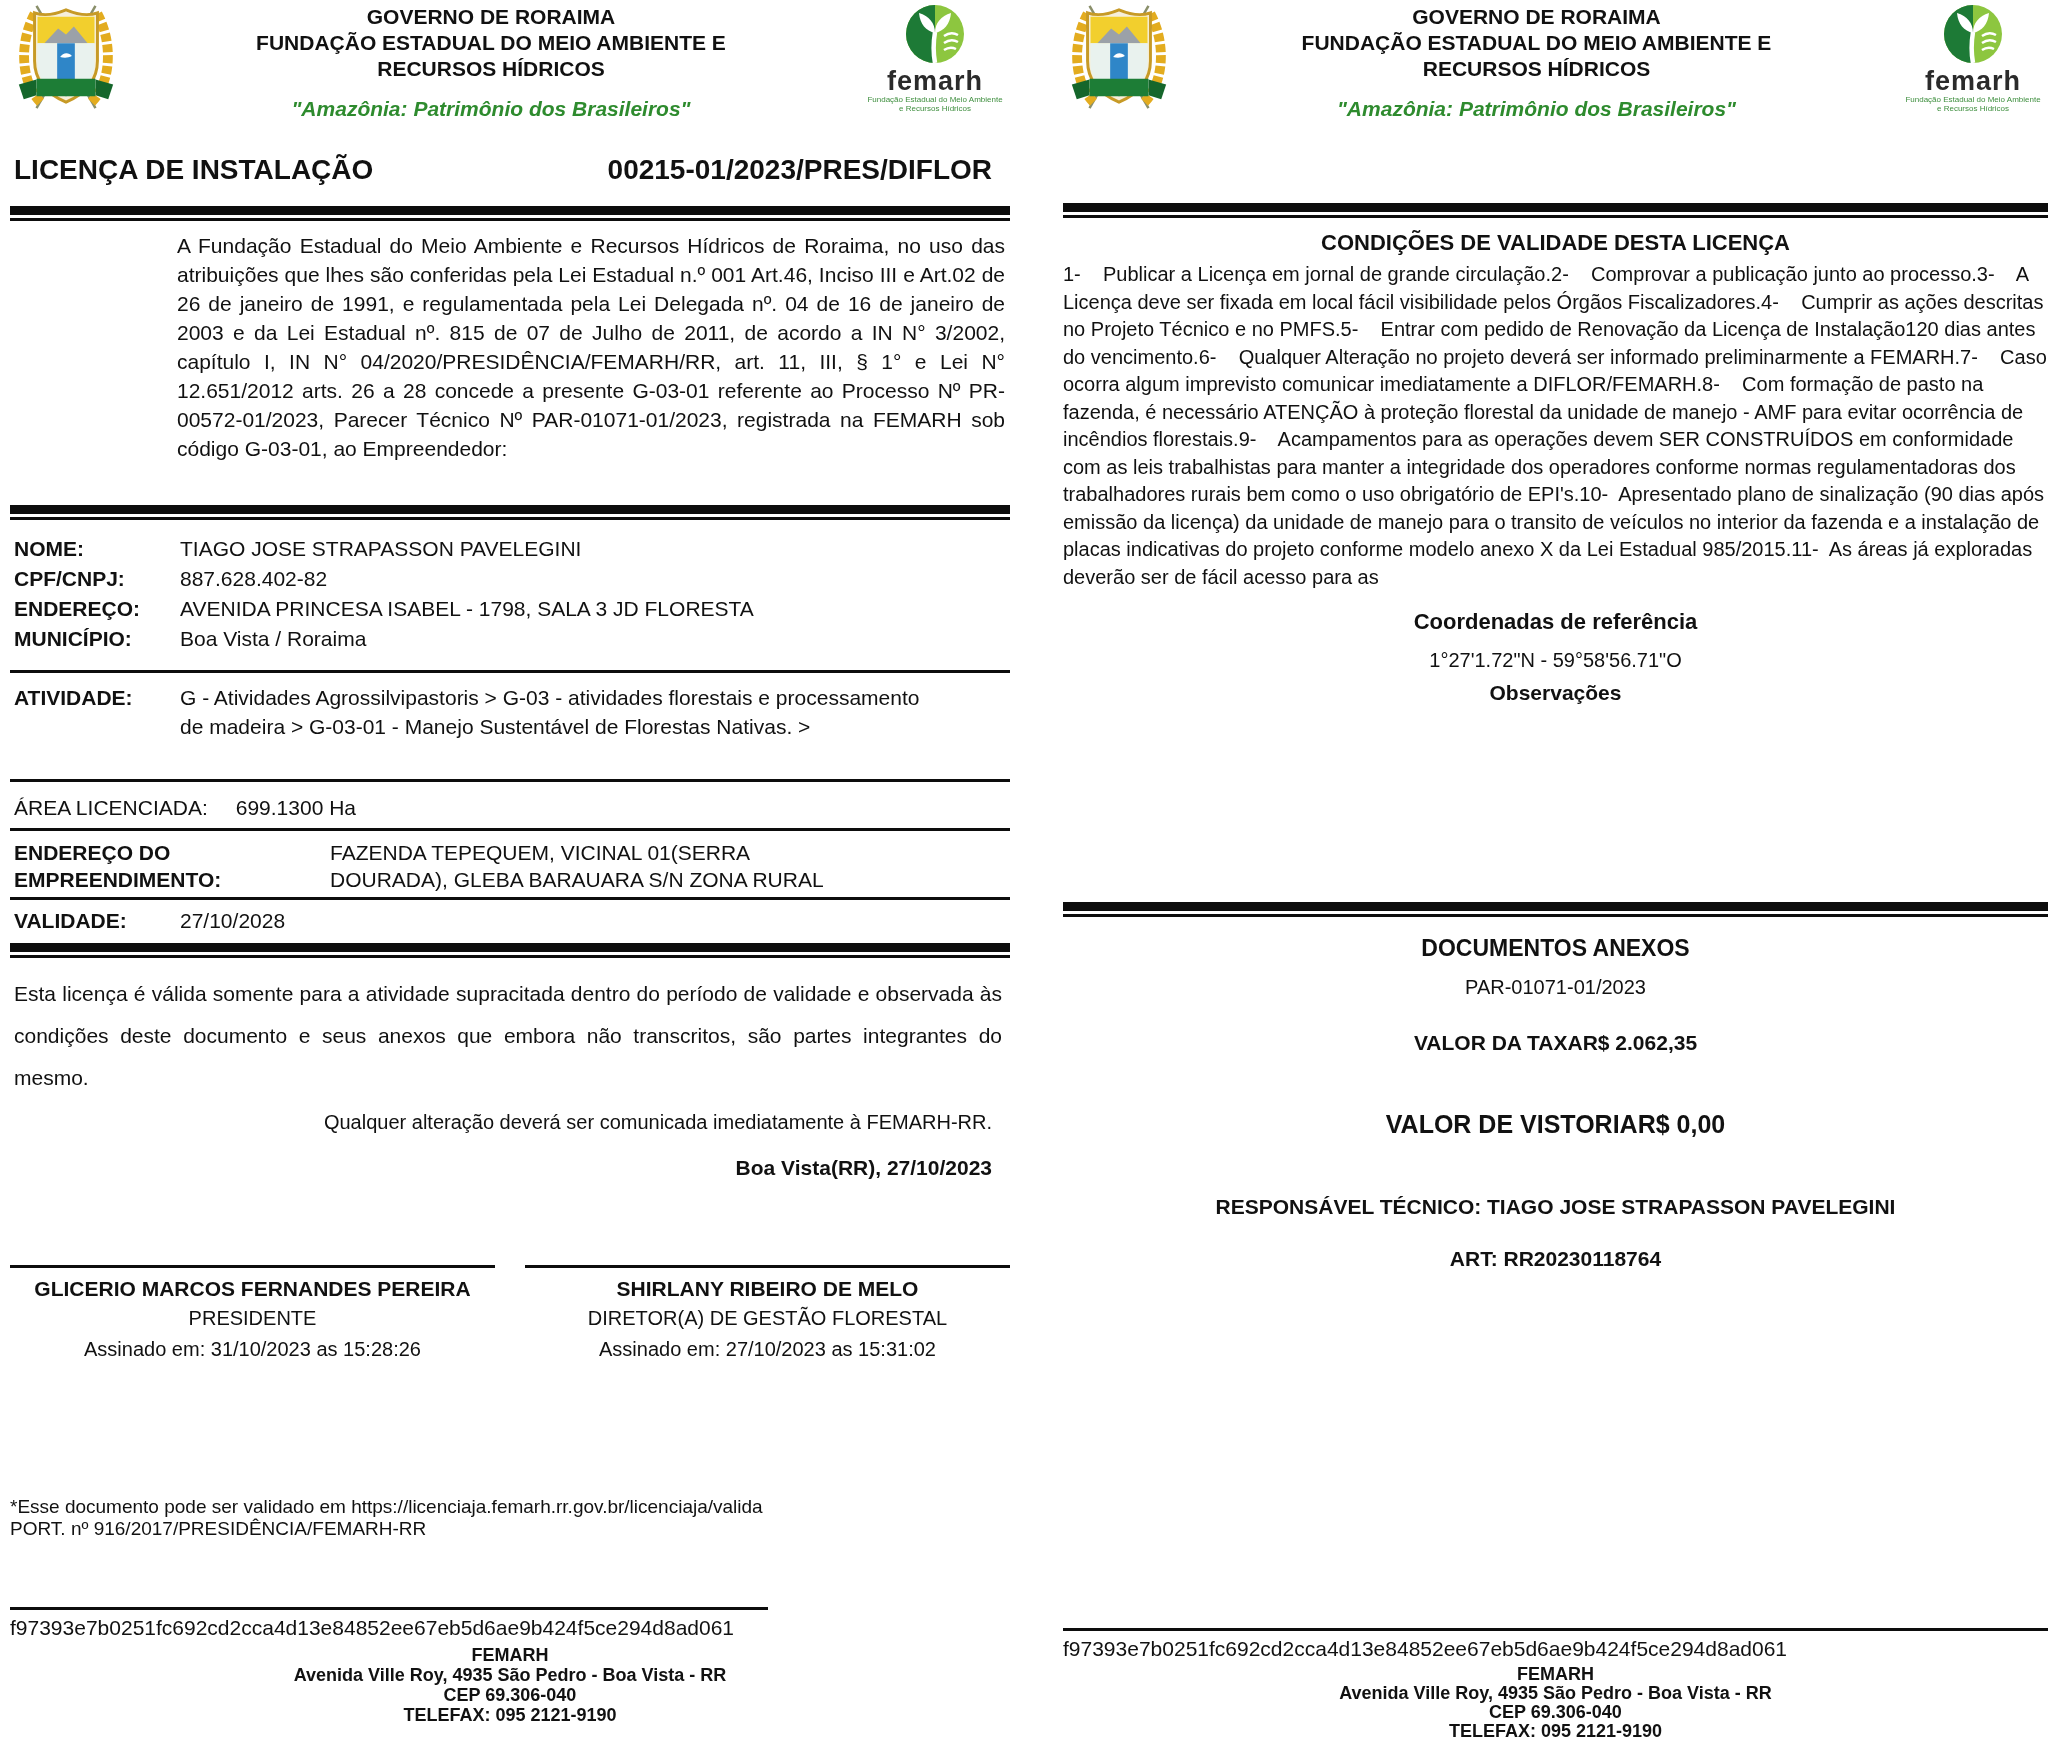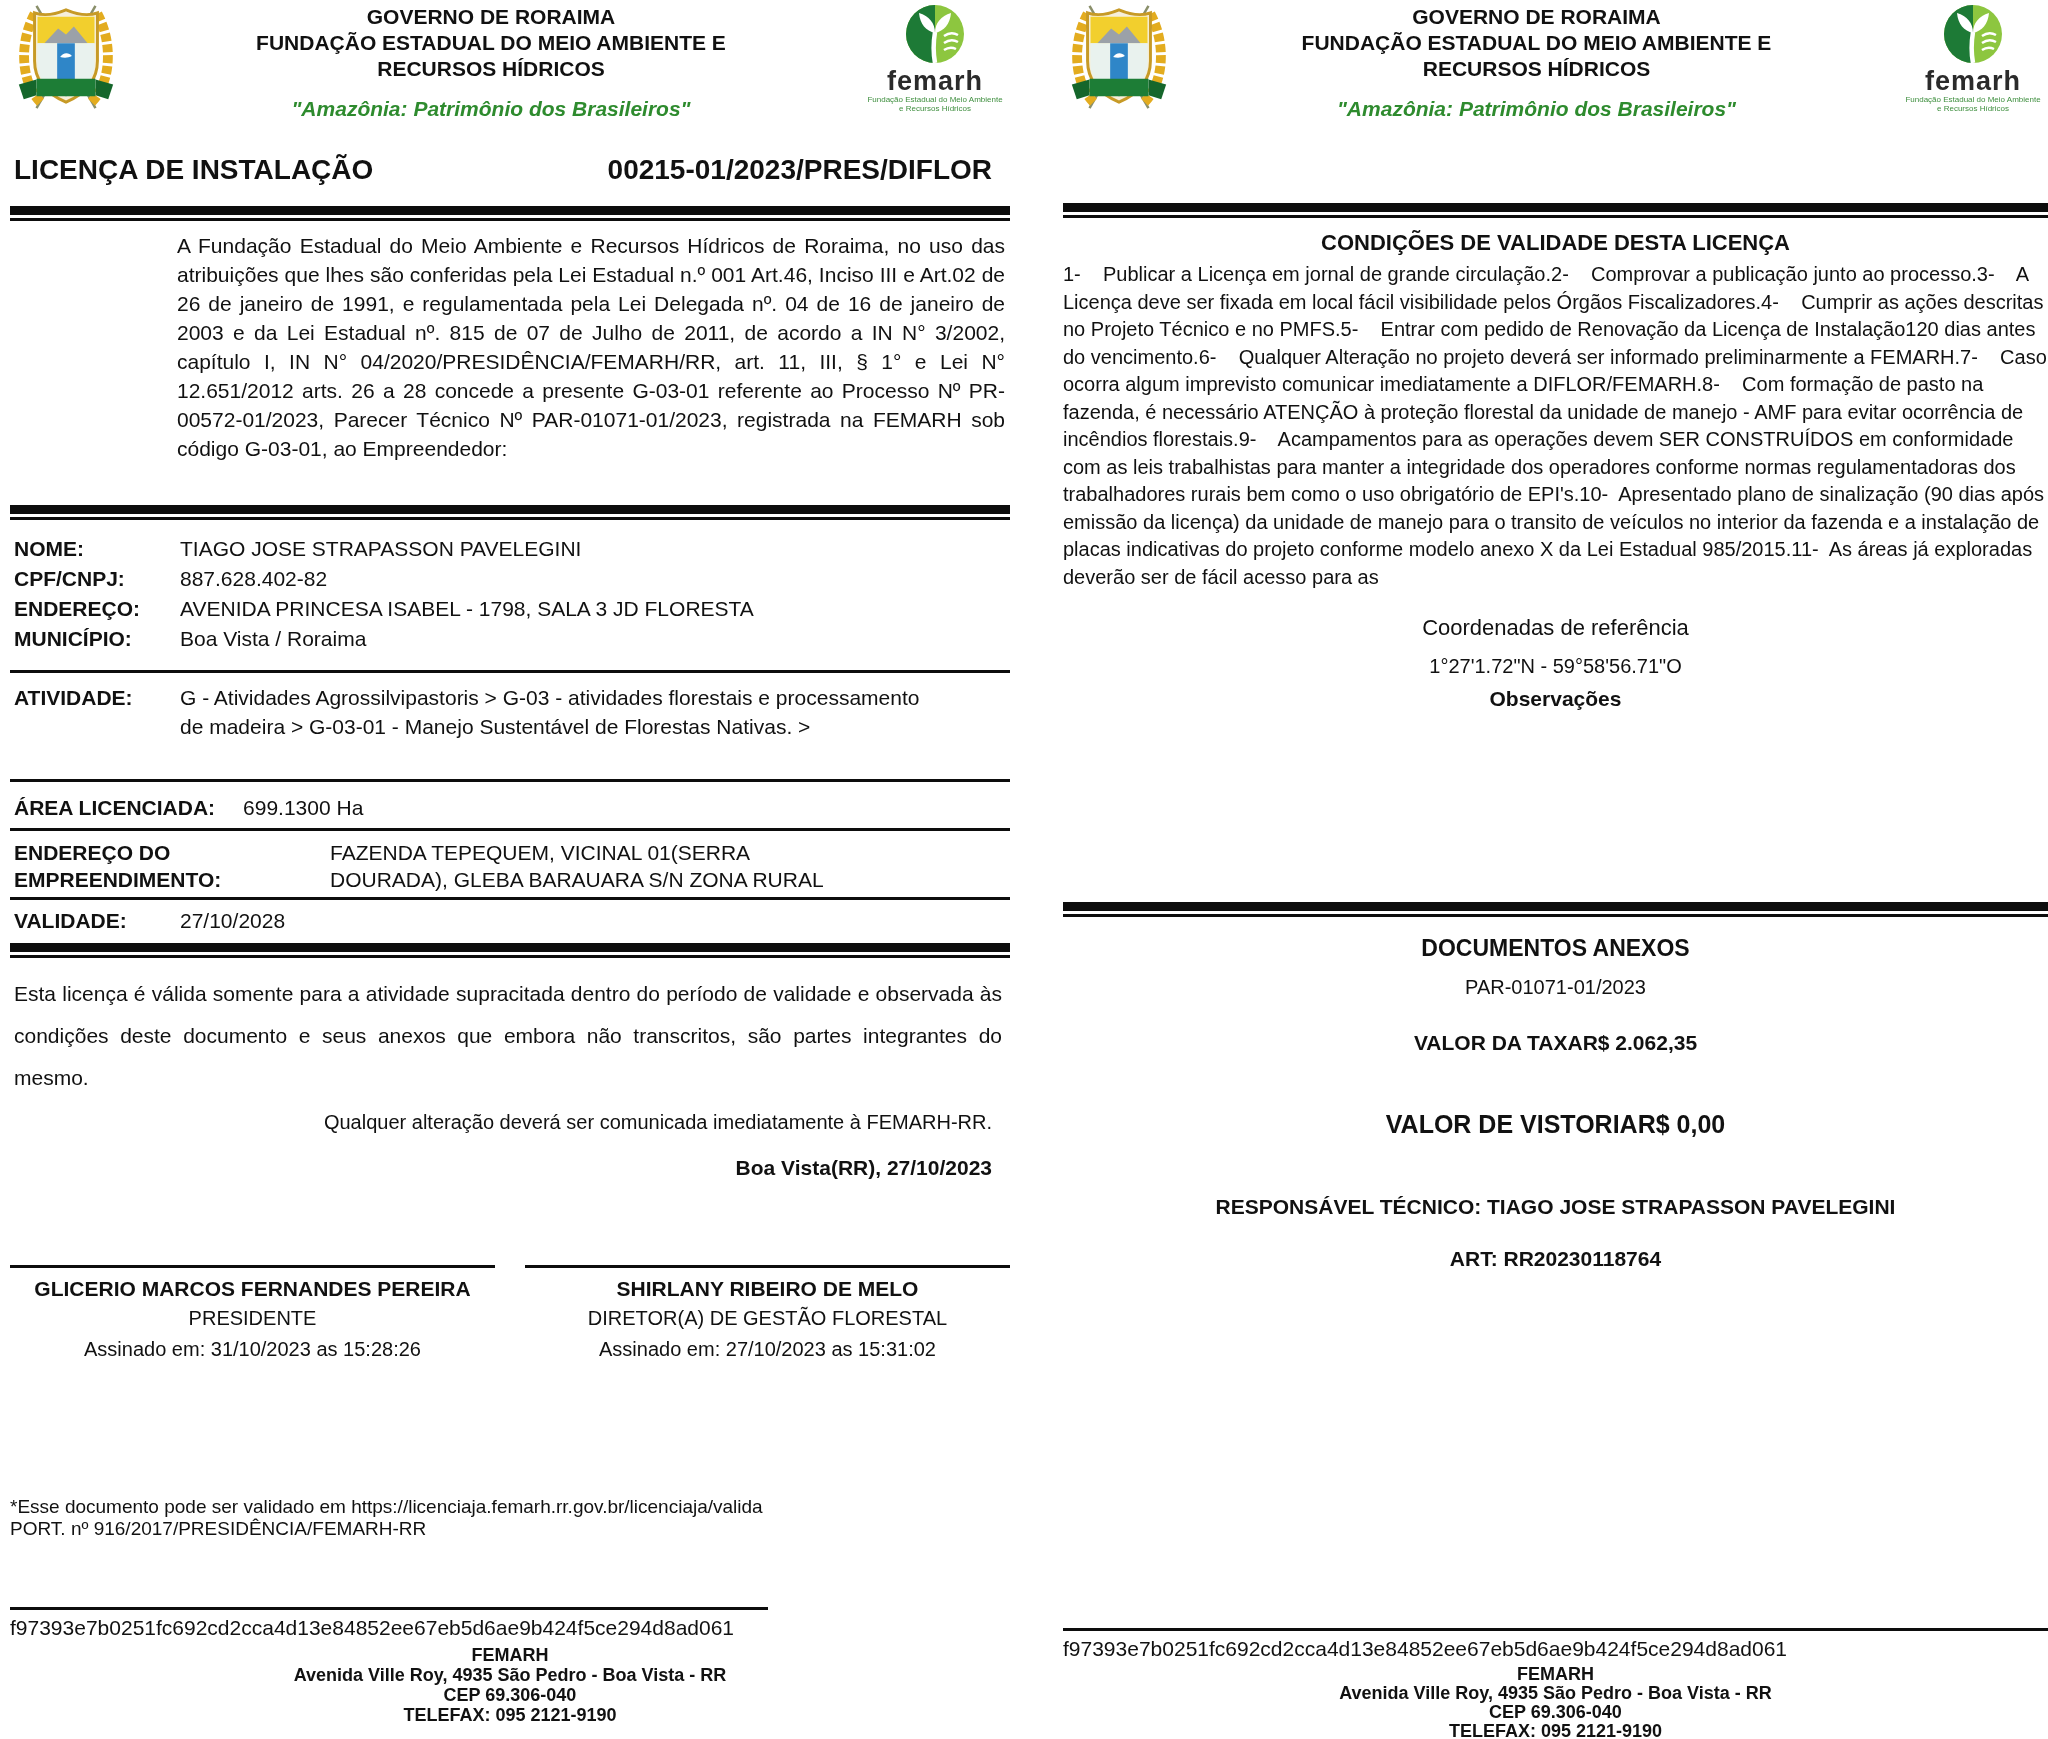--- a/index.html
+++ b/index.html
@@ -36,21 +36,21 @@
   .hr-2 { margin-top: 42px; }
   .fields { margin-top: 14px; }
   .frow { display: flex; padding-left: 4px; font-size: 21px; line-height: 30px; justify-content: center; }
   .flabel { width: 166px; font-weight: bold; flex: 0 0 auto; }
   .fvalue { flex: 1; }
   .pre { white-space: pre-line; }
   .hr-3 { margin-top: 16px; }
   .atividade { margin-top: 10px; line-height: 29px; }
   .hr-4 { margin-top: 38px; }
   .area-row { margin-top: 14px; padding-left: 4px; font-size: 21px; }
-  .area-label { font-weight: bold; }
+  .area-label { font-weight: normal; }
   .area-value { margin-left: 28px; }
   .hr-5 { margin-top: 8px; }
   .emp-row { margin-top: 8px; display: flex; padding-left: 4px; font-size: 21px; line-height: 27px; }
   .emp-label { font-weight: bold; width: 316px; flex: 0 0 auto; }
   .hr-6 { margin-top: 4px; }
   .validade-row { margin-top: 6px; }
   .hr-7 { margin-top: 7px; }
   .validity-note { margin: 15px 0 0 4px; width: 988px; font-size: 21px; line-height: 42px; text-align: justify; }
   .alteration-note { margin-top: 12px; text-align: right; padding-right: 18px; font-size: 20px; }
   .place-date { margin-top: 22px; text-align: right; padding-right: 18px; font-size: 21px; font-weight: bold; }
@@ -63,21 +63,21 @@
   .bottom-left { position: absolute; top: 1496px; left: 0; width: 100%; }
   .validation-block { font-size: 19px; line-height: 22px; }
   .hash-rule { margin-top: 67px; border-top: 3px solid #0d0d0d; width: 758px; }
   .hash { margin-top: 6px; font-size: 21px; }
   .page-footer { margin-top: 5px; text-align: center; font-weight: bold; font-size: 18px; line-height: 20px; }
 
   
   .hr-top { margin-top: 85px; }
   .cond-title { margin-top: 12px; text-align: center; font-weight: bold; font-size: 22px; }
   .cond-text { margin-top: 5px; font-size: 20px; line-height: 27.5px; white-space: pre-wrap; }
-  .coords-title { margin-top: 24px; text-align: center; font-weight: normal; font-size: 22px; }
+  .coords-title { margin-top: 18px; text-align: center; font-weight: bold; font-size: 22px; }
   .coords-value { margin-top: 14px; text-align: center; font-size: 20px; }
   .obs-title { margin-top: 9px; text-align: center; font-weight: bold; font-size: 21px; }
   .annex-abs { position: absolute; top: 902px; left: 0; width: 100%; }
   .annex-title { margin-top: 18px; text-align: center; font-weight: bold; font-size: 23px; }
   .annex-doc { margin-top: 14px; text-align: center; font-size: 20px; }
   .valor-taxa { margin-top: 32px; text-align: center; font-weight: bold; font-size: 21px; }
   .valor-vistoria { margin-top: 55px; text-align: center; font-weight: bold; font-size: 25px; }
   .responsible { margin-top: 56px; text-align: center; font-weight: bold; font-size: 21px; }
   .art { margin-top: 28px; text-align: center; font-weight: bold; font-size: 21px; }
   .bottom-right { position: absolute; top: 1628px; left: 0; width: 100%; }

